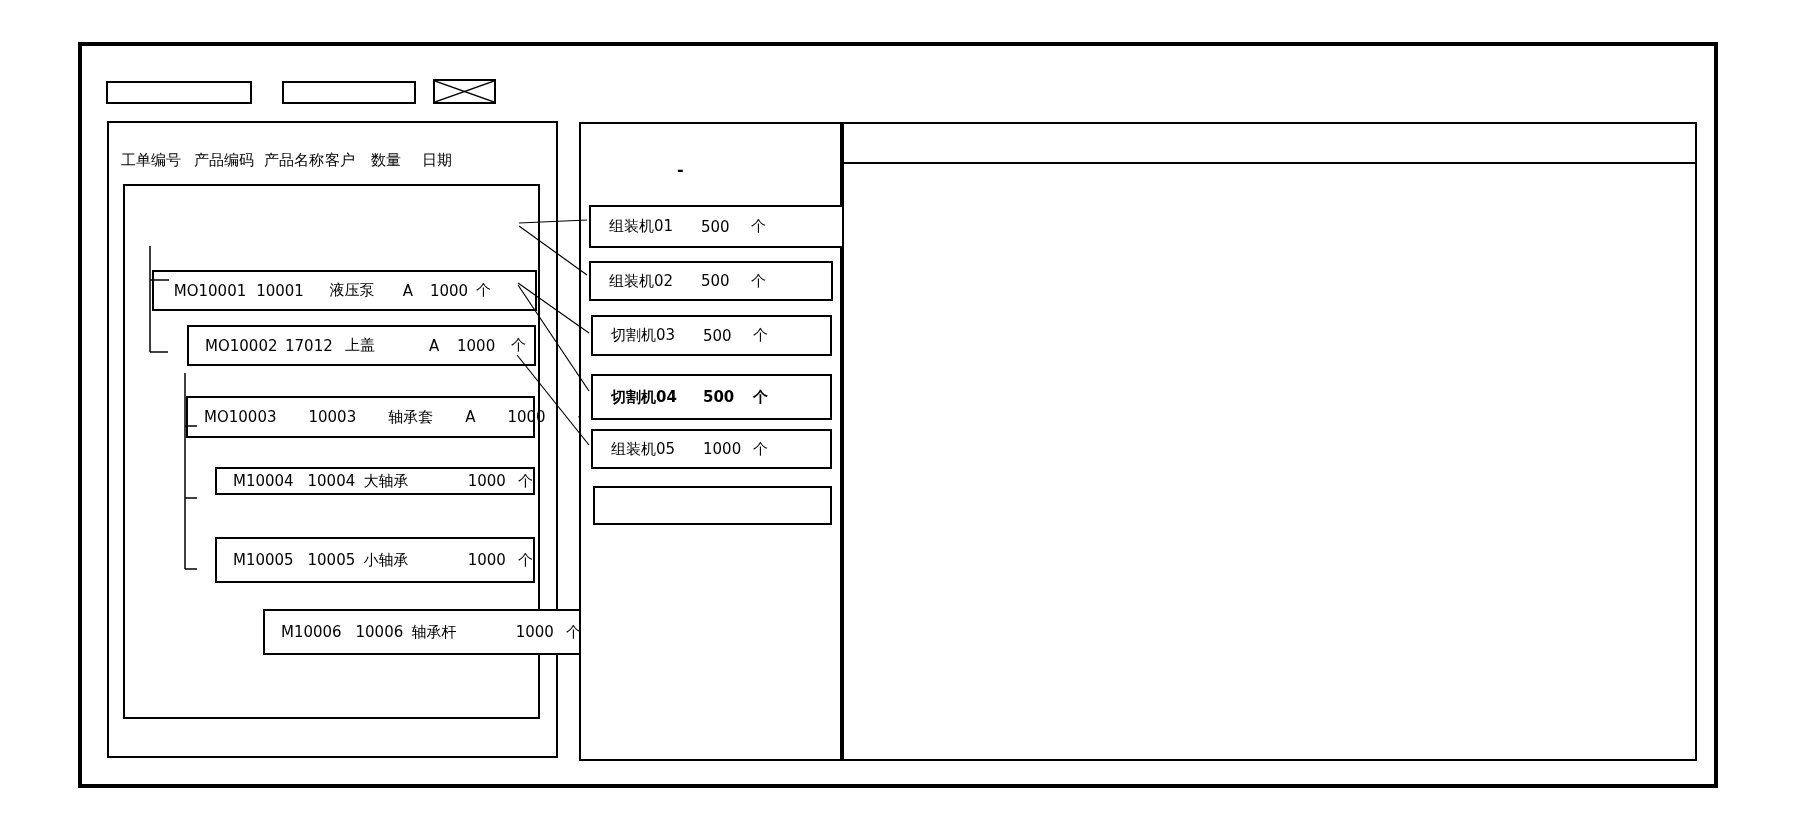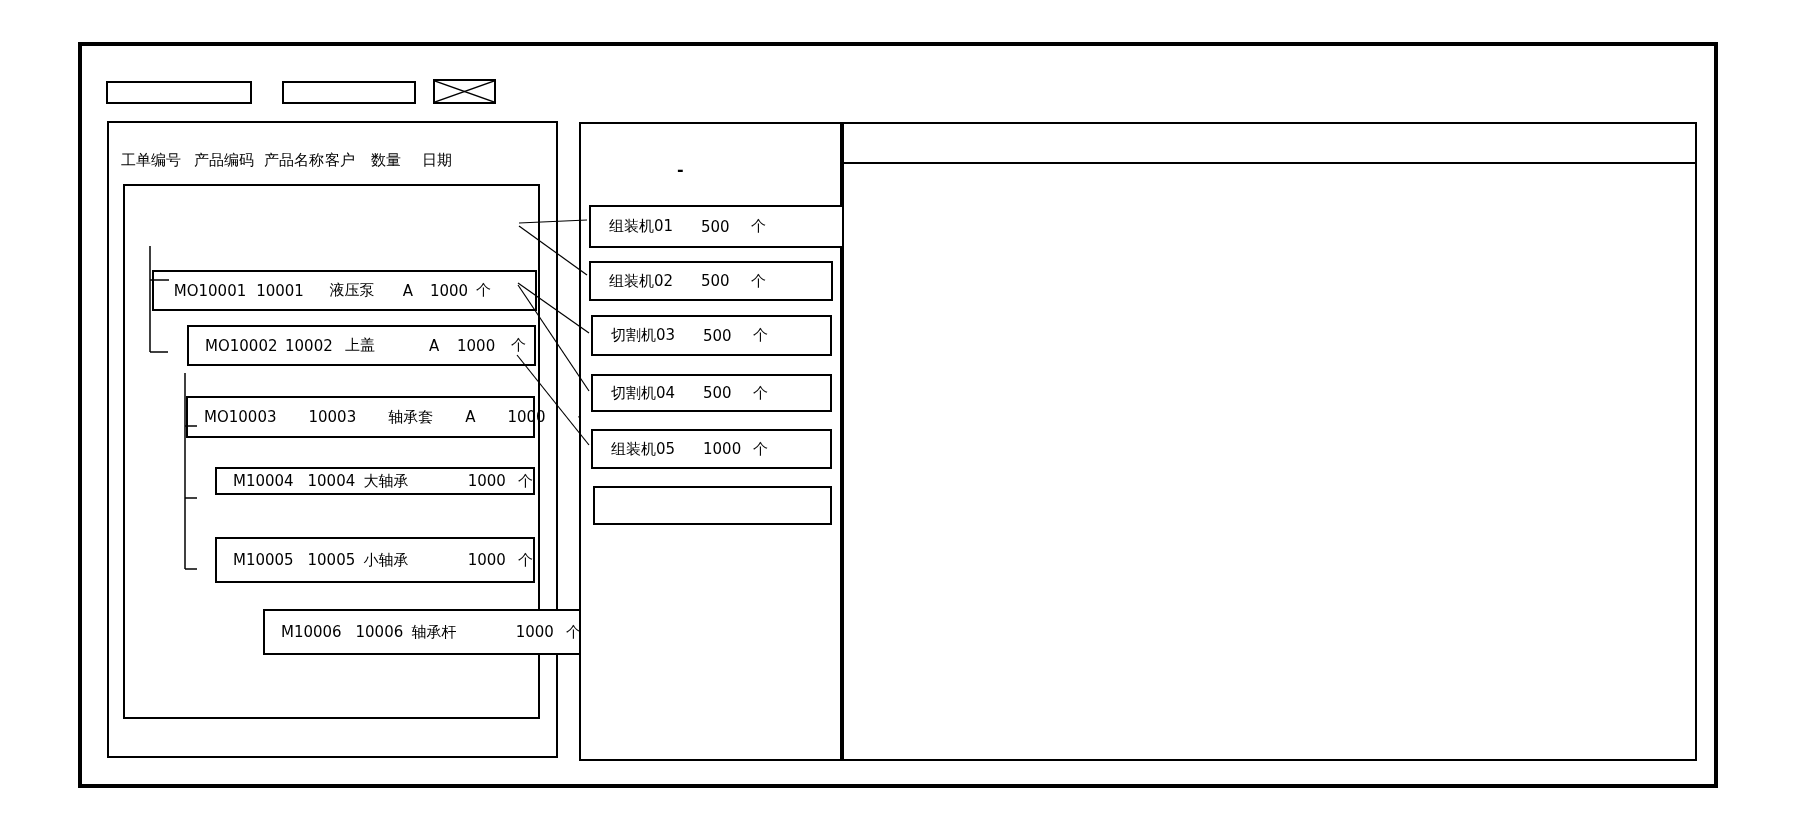--- a/index.html
+++ b/index.html
@@ -42,21 +42,21 @@
   #b5{left:90px;top:351px;width:320px;height:46px;}
   #b6{left:90px;top:423px;width:320px;height:46px;margin-left:48px;}
   
   .mc-card{border:2px solid #000;background:#fff;display:flex;align-items:center;
            font-size:15px;padding-left:18px;white-space:nowrap;}
   .mc-card .f-mname{width:92px;}
   .mc-card .f-mqty{width:50px;}
   #m1{left:8px;top:81px;width:290px;height:43px;}
   #m2{left:8px;top:137px;width:244px;height:40px;}
   #m3{left:10px;top:191px;width:241px;height:41px;}
-  #m4{left:10px;top:250px;width:241px;height:38px;}
+  #m4{left:10px;top:250px;width:241px;height:46px;font-weight:bold;}
   #m5{left:10px;top:305px;width:241px;height:40px;}
   #m6{left:12px;top:362px;width:239px;height:39px;}
   #stray{left:96px;top:36px;font-size:16px;font-weight:bold;}
   
   #wires{left:0;top:0;width:1640px;height:746px;pointer-events:none;}
 </style>
 </head>
 <body>
 
 <div id="stage">
@@ -85,21 +85,21 @@
         <div id="b1" class="abs wo-node">
           <span class="f-order">MO10001</span>
           <span class="f-code">10001</span>
           <span class="f-name">液压泵</span>
           <span class="f-cust">A</span>
           <span class="f-qty">1000</span>
           <span class="f-unit">个</span>
         </div>
         <div id="b2" class="abs wo-node">
           <span class="f-order">MO10002</span>
-          <span class="f-code">10002</span>
+          <span class="f-code">17012</span>
           <span class="f-name">上盖</span>
           <span class="f-cust">A</span>
           <span class="f-qty">1000</span>
           <span class="f-unit">个</span>
         </div>
         <div id="b3" class="abs wo-node">
           <span class="f-order">MO10003</span>
           <span class="f-code">10003</span>
           <span class="f-name">轴承套</span>
           <span class="f-cust">A</span>

